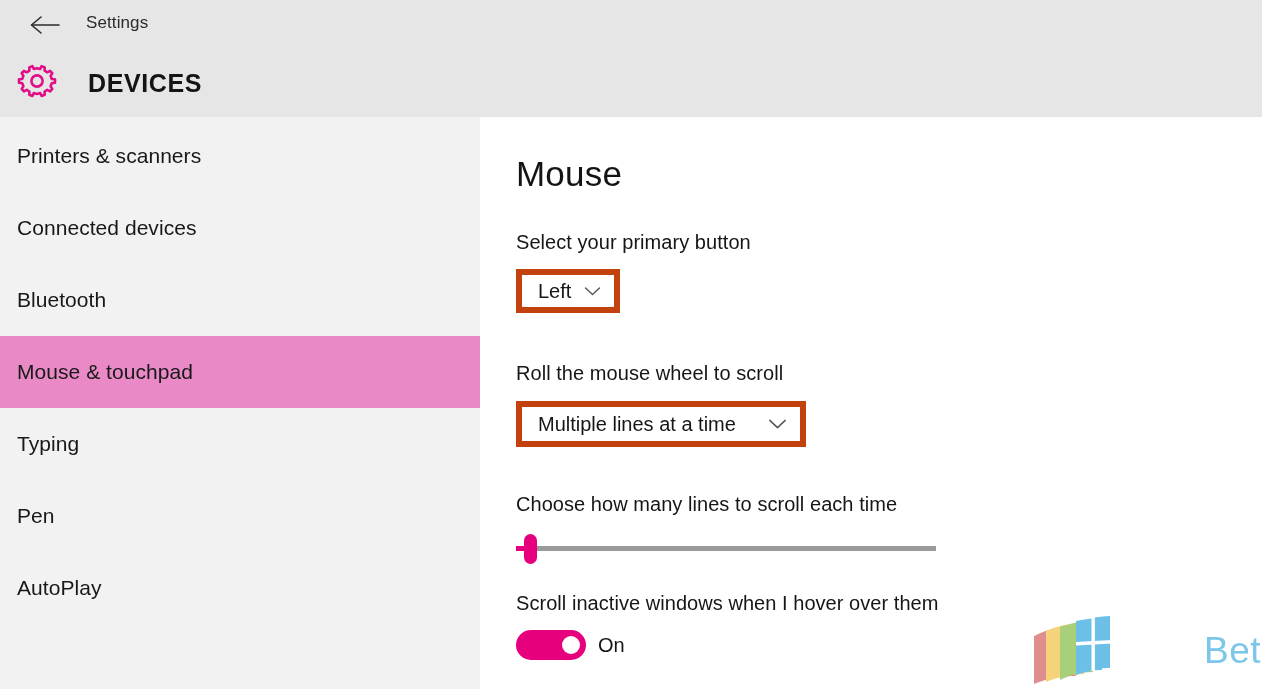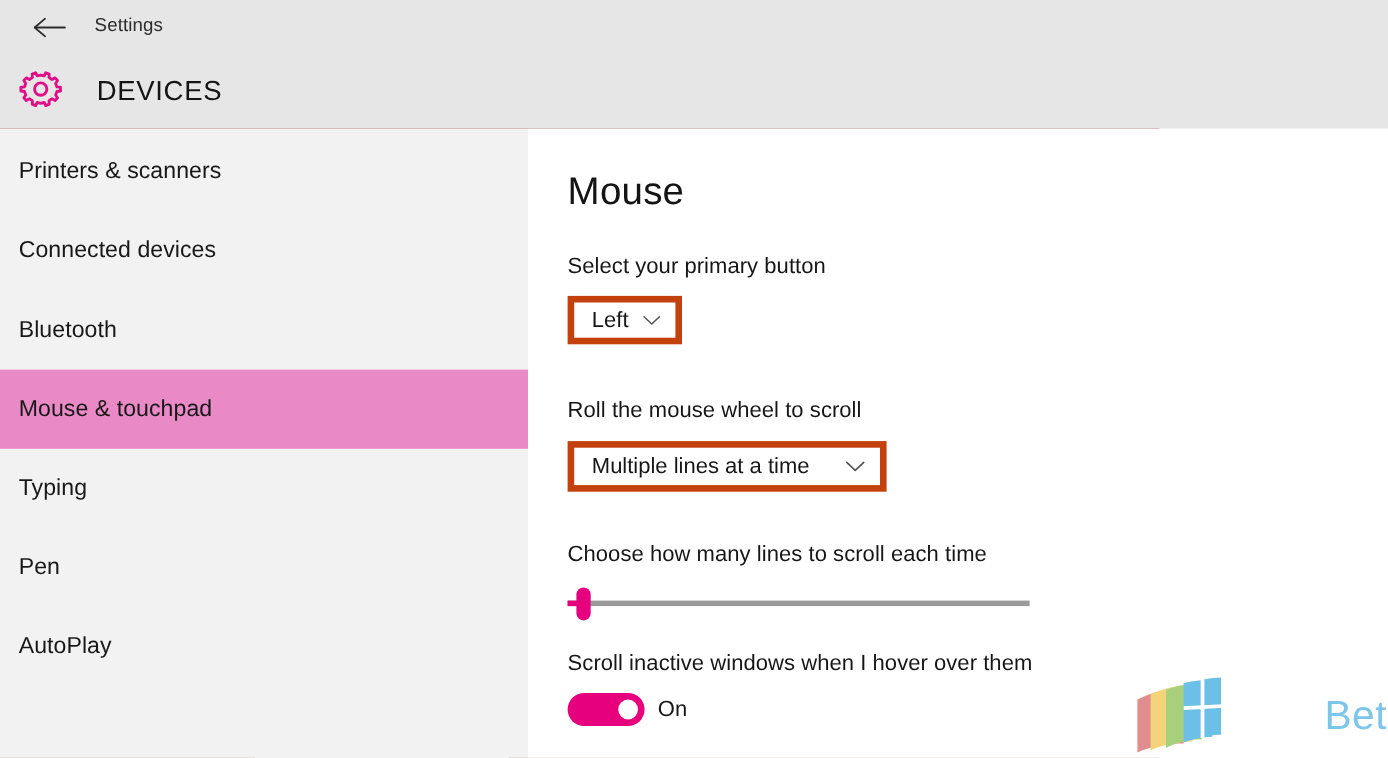--- a/index.html
+++ b/index.html
@@ -11,21 +11,21 @@
     height: 689px;
     overflow: hidden;
     font-family: "Liberation Sans", sans-serif;
     background: #ffffff;
     -webkit-font-smoothing: antialiased;
   }
   .app {
     position: relative;
     width: 1054px;
     height: 689px;
-    background: #7f1d1d;
+    background: #14532d;
   }
 
   
   .header {
     position: absolute;
     left: 0;
     top: 0;
     width: 1262px;
     height: 117px;
     background: #e6e6e6;
@@ -57,21 +57,21 @@
     top: 64px;
     width: 42px;
     height: 42px;
   }
   .gear-wrap svg { display: block; }
   .devices-title {
     position: absolute;
     left: 88px;
     top: 69px;
     font-size: 25px;
-    font-weight: 400;
+    font-weight: 700;
     color: #141414;
     letter-spacing: 0.6px;
   }
 
   
   .sidebar {
     position: absolute;
     left: 0;
     top: 117px;
     width: 480px;

